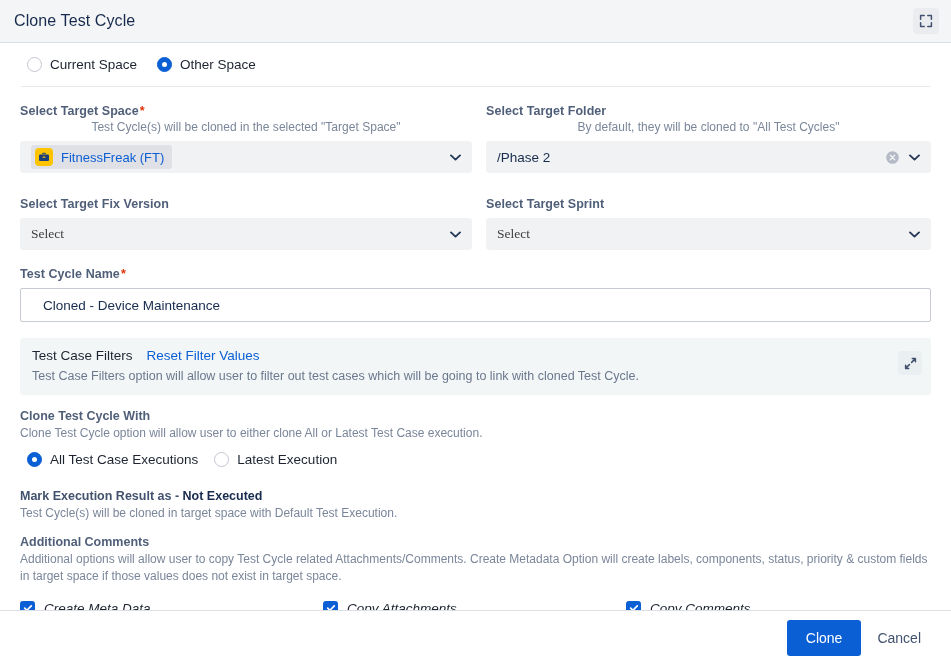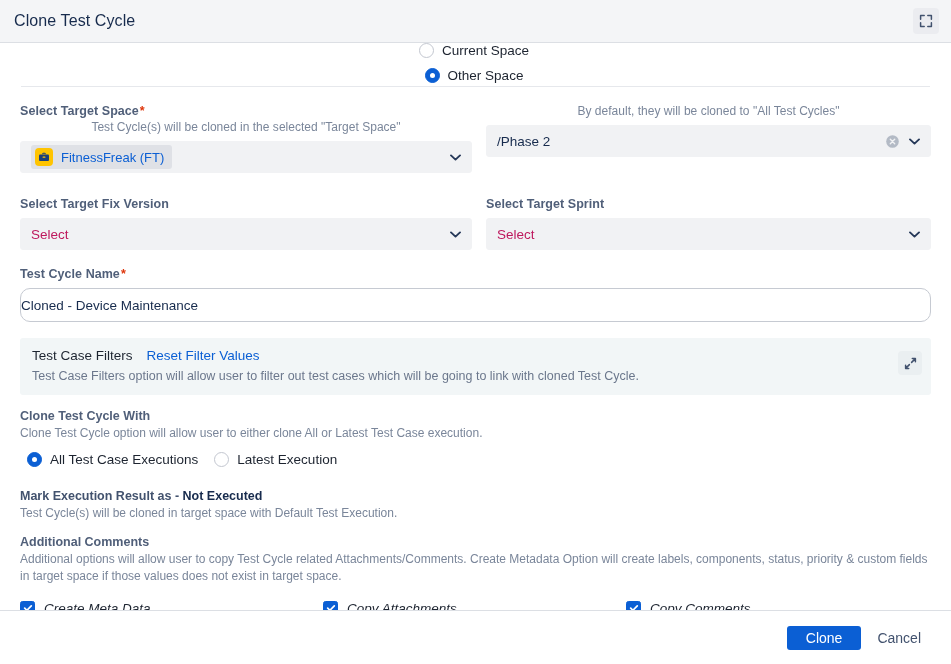--- a/index.html
+++ b/index.html
@@ -52,21 +52,20 @@
     padding: 0 20px;
   }
 
   
   .scope-row {
     display: flex;
     align-items: center;
     gap: 10px;
     height: 43px;
     padding-left: 7px;
-    flex-direction: column;
   }
   .scope-row .radio-opt { margin-right: 10px; }
 
   .divider {
     height: 1px;
     background: #e6e8ec;
     margin: 0 1px 0 1px;
   }
 
   
@@ -130,21 +129,21 @@
     border: 1px solid #f1f2f4;
     border-radius: 3px;
     display: flex;
     align-items: center;
     padding: 0 8px 0 10px;
     cursor: pointer;
     font-size: 13.5px;
     color: #172b4d;
   }
   .select .val { flex: 1 1 auto; overflow: hidden; white-space: nowrap; text-overflow: ellipsis; }
-  .select .ph { color: #be185d; }
+  .select .ph { color: #404040; font-family: Liberation Serif, serif; }
   .chev {
     flex: 0 0 auto;
     margin-left: 6px;
     width: 16px; height: 16px;
     display: flex; align-items: center; justify-content: center;
   }
   .clear-ic {
     flex: 0 0 auto;
     width: 15px; height: 15px;
     margin-left: 4px;
@@ -173,24 +172,24 @@
     color: #0b5fd4;
     white-space: nowrap;
   }
 
   
   .text-input {
     height: 34px;
     width: 100%;
     background: #ffffff;
     border: 1px solid #c6cad2;
-    border-radius: 10px;
-    display: flex;
-    align-items: center;
-    padding: 0 0;
+    border-radius: 2px;
+    display: flex;
+    align-items: center;
+    padding: 0 22px;
     font-size: 13.5px;
     color: #172b4d;
     text-align: right;
   }
 
   
   .filters-panel {
     background: #f2f6f7;
     border-radius: 3px;
     margin-top: 16px;
@@ -282,21 +281,21 @@
     justify-content: flex-end;
     gap: 6px;
     padding-right: 20px;
     background: #fff;
   }
   .btn-primary {
     background: #0b5fd4;
     color: #fff;
     border: none;
     border-radius: 3px;
-    height: 24px;
+    height: 36px;
     padding: 0 19px;
     font-size: 14px;
     font-family: inherit;
     cursor: pointer;
   }
   .btn-subtle {
     background: transparent;
     color: #42526e;
     border: none;
     height: 32px;
@@ -356,20 +355,21 @@
           </span>
           <span class="chev">
             <svg width="11" height="7" viewBox="0 0 11 7" fill="none" stroke="#253858" stroke-width="1.9" stroke-linecap="round" stroke-linejoin="round">
                 <path d="M1 1.4 5.5 5.6 10 1.4"></path>
               </svg>
           </span>
         </div>
       </div>
 
       <div class="field">
+        <div class="field-label">Select Target Folder</div>
         <div class="field-hint">By default, they will be cloned to "All Test Cycles"</div>
         <div class="select">
           <span class="val">/Phase 2</span>
           <span class="clear-ic">
             <svg width="15" height="15" viewBox="0 0 15 15">
               <circle cx="7.5" cy="7.5" r="6.3" fill="#b3bac5"></circle>
               <path d="M5.3 5.3l4.4 4.4M9.7 5.3l-4.4 4.4" stroke="#f1f2f4" stroke-width="1.4" stroke-linecap="round"></path>
             </svg>
           </span>
           <span class="chev">

